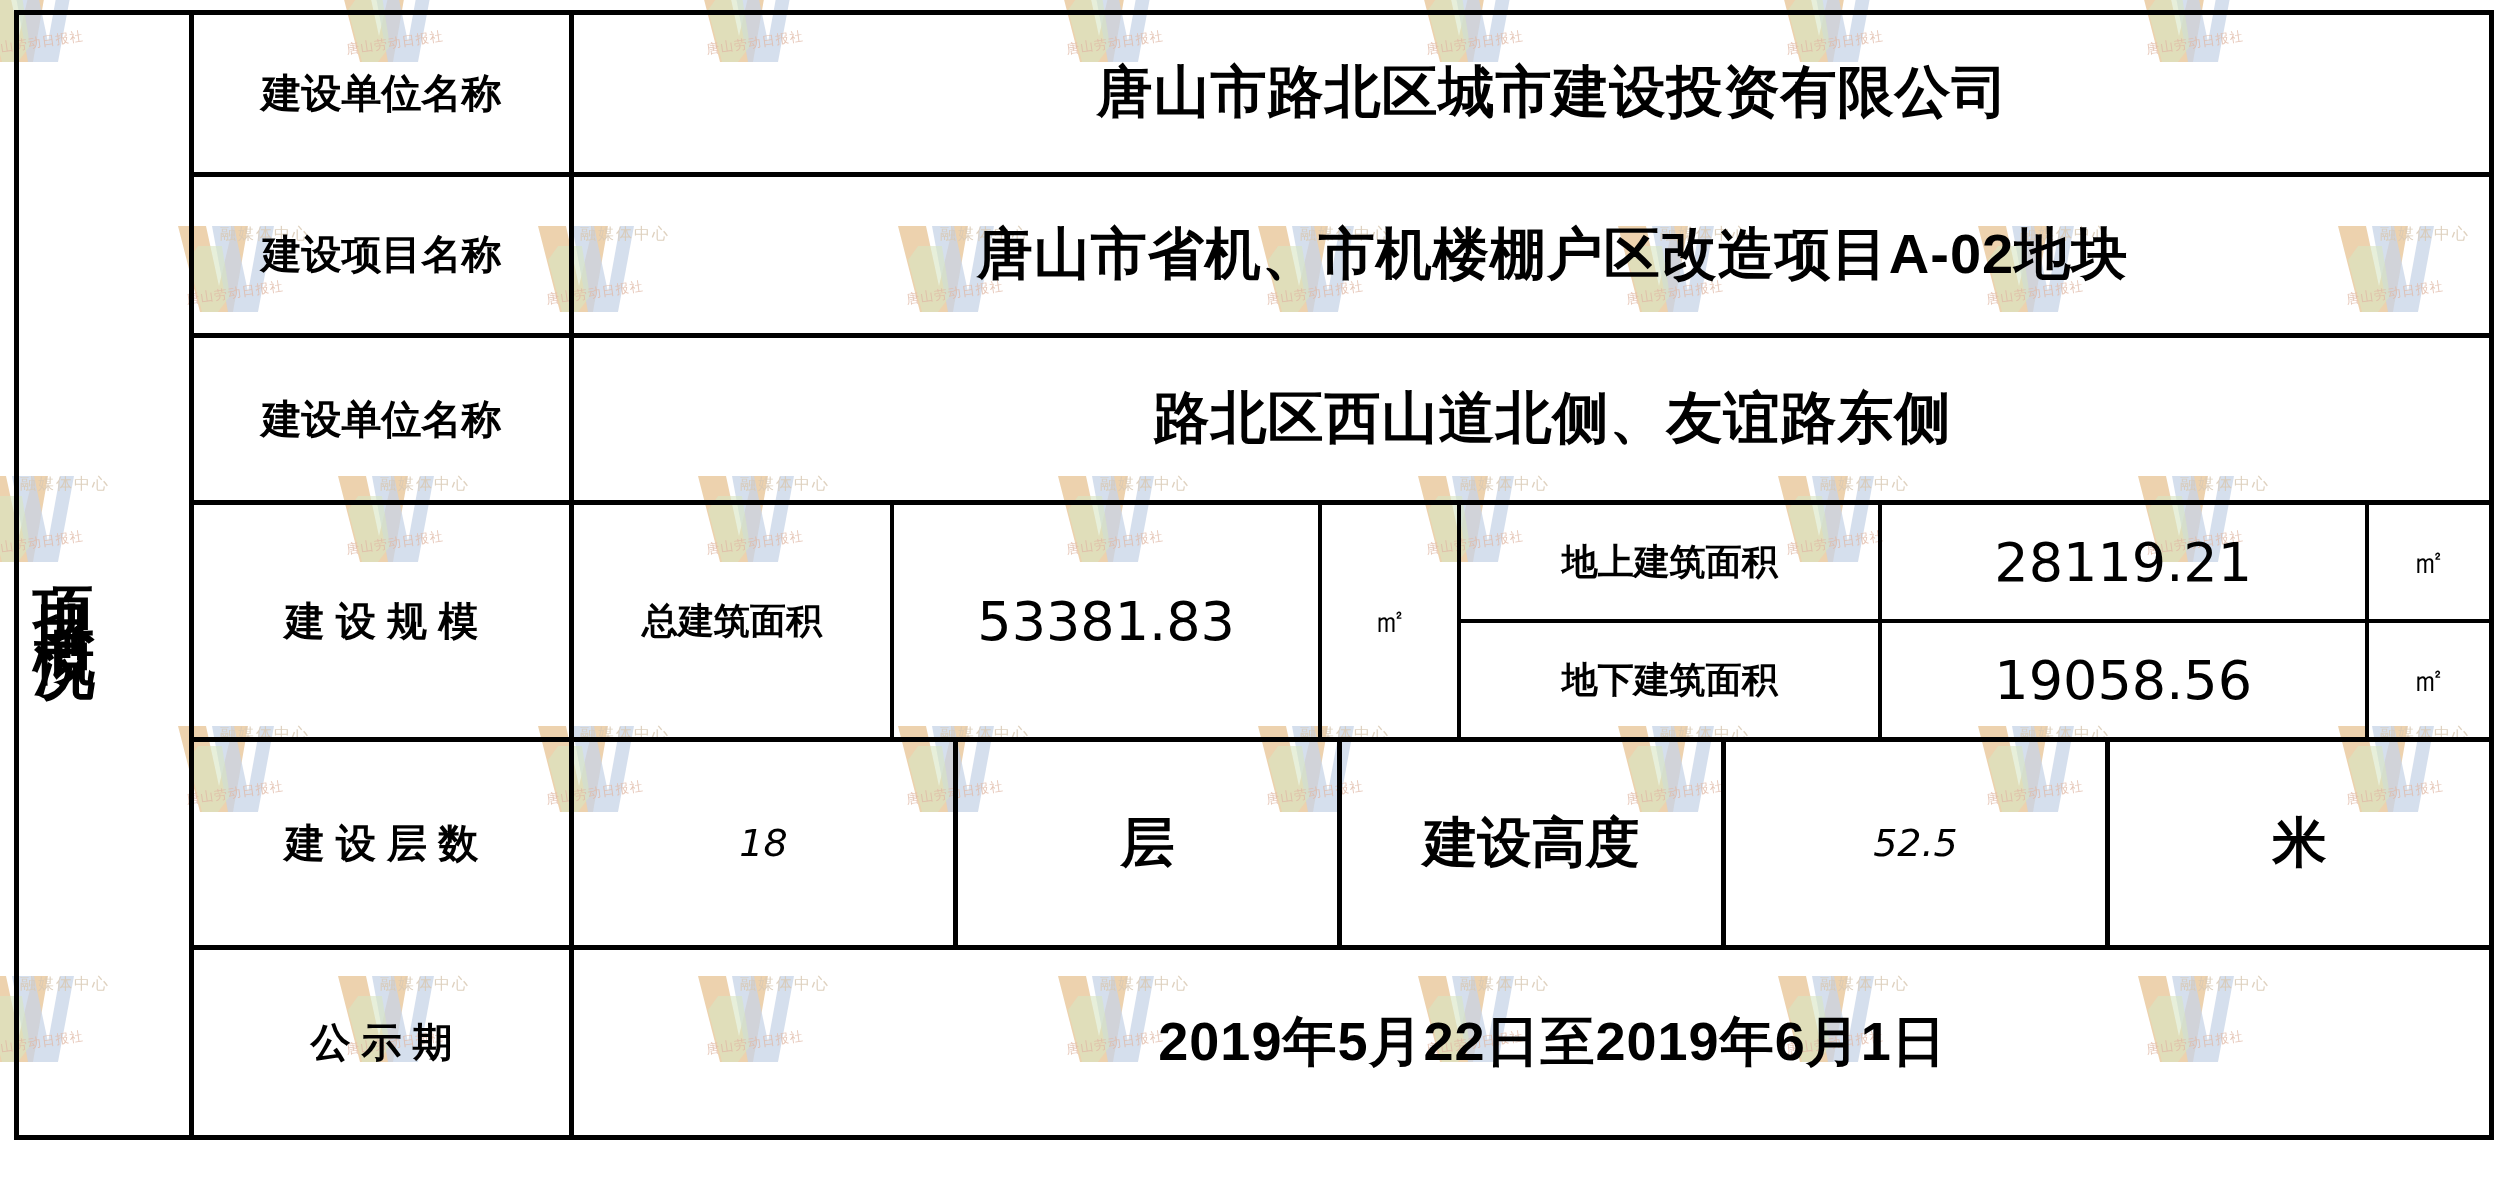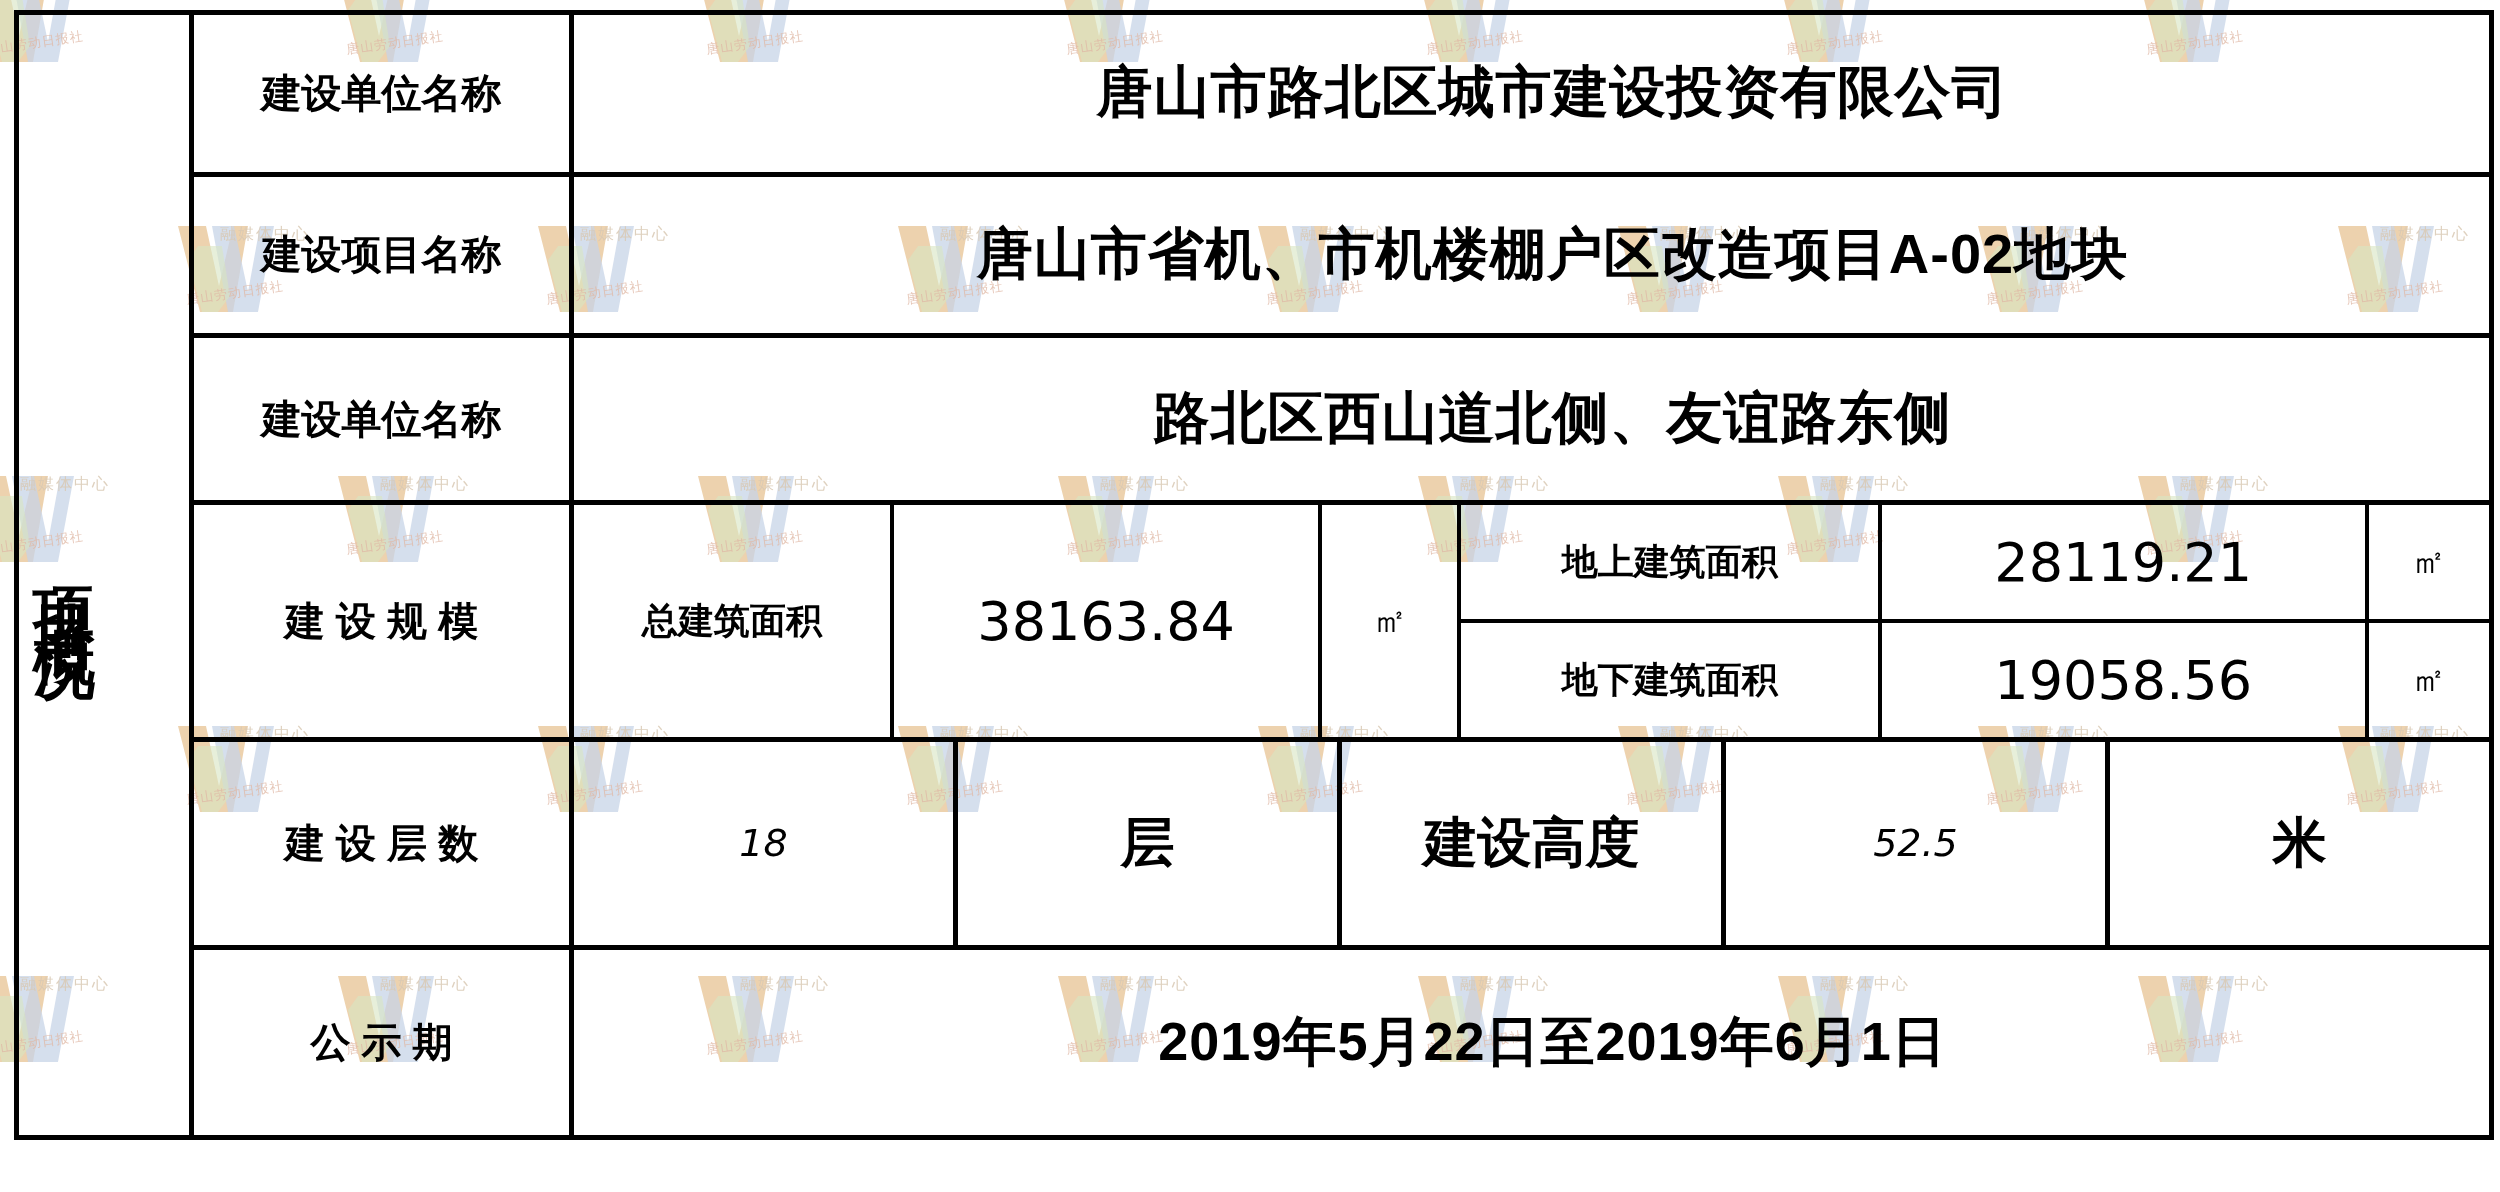--- a/index.html
+++ b/index.html
@@ -494,21 +494,21 @@
         <td colspan="5" class="value-cell">路北区西山道北侧、友谊路东侧</td>
       </tr>
 
       <tr>
         <td style="height:200px;" class="label-cell">建 设 规 模</td>
         <td colspan="5" style="padding:0;">
           <table class="inner">
             <tbody>
               <tr>
                 <td rowspan="2" class="small-label noleft notop nobottom" style="width:190px;">总建筑面积</td>
-                <td rowspan="2" class="num notop nobottom" style="width:255px;">38163.84</td>
+                <td rowspan="2" class="num notop nobottom" style="width:255px;">53381.83</td>
                 <td rowspan="2" class="sq notop nobottom" style="width:80px;">㎡</td>
                 <td class="small-label notop" style="width:250px;">地上建筑面积</td>
                 <td class="num notop" style="width:290px;">28119.21</td>
                 <td class="sq notop noright" style="width:72px;">㎡</td>
               </tr>
               <tr>
                 <td class="small-label nobottom">地下建筑面积</td>
                 <td class="num nobottom">19058.56</td>
                 <td class="sq nobottom noright">㎡</td>
               </tr>

